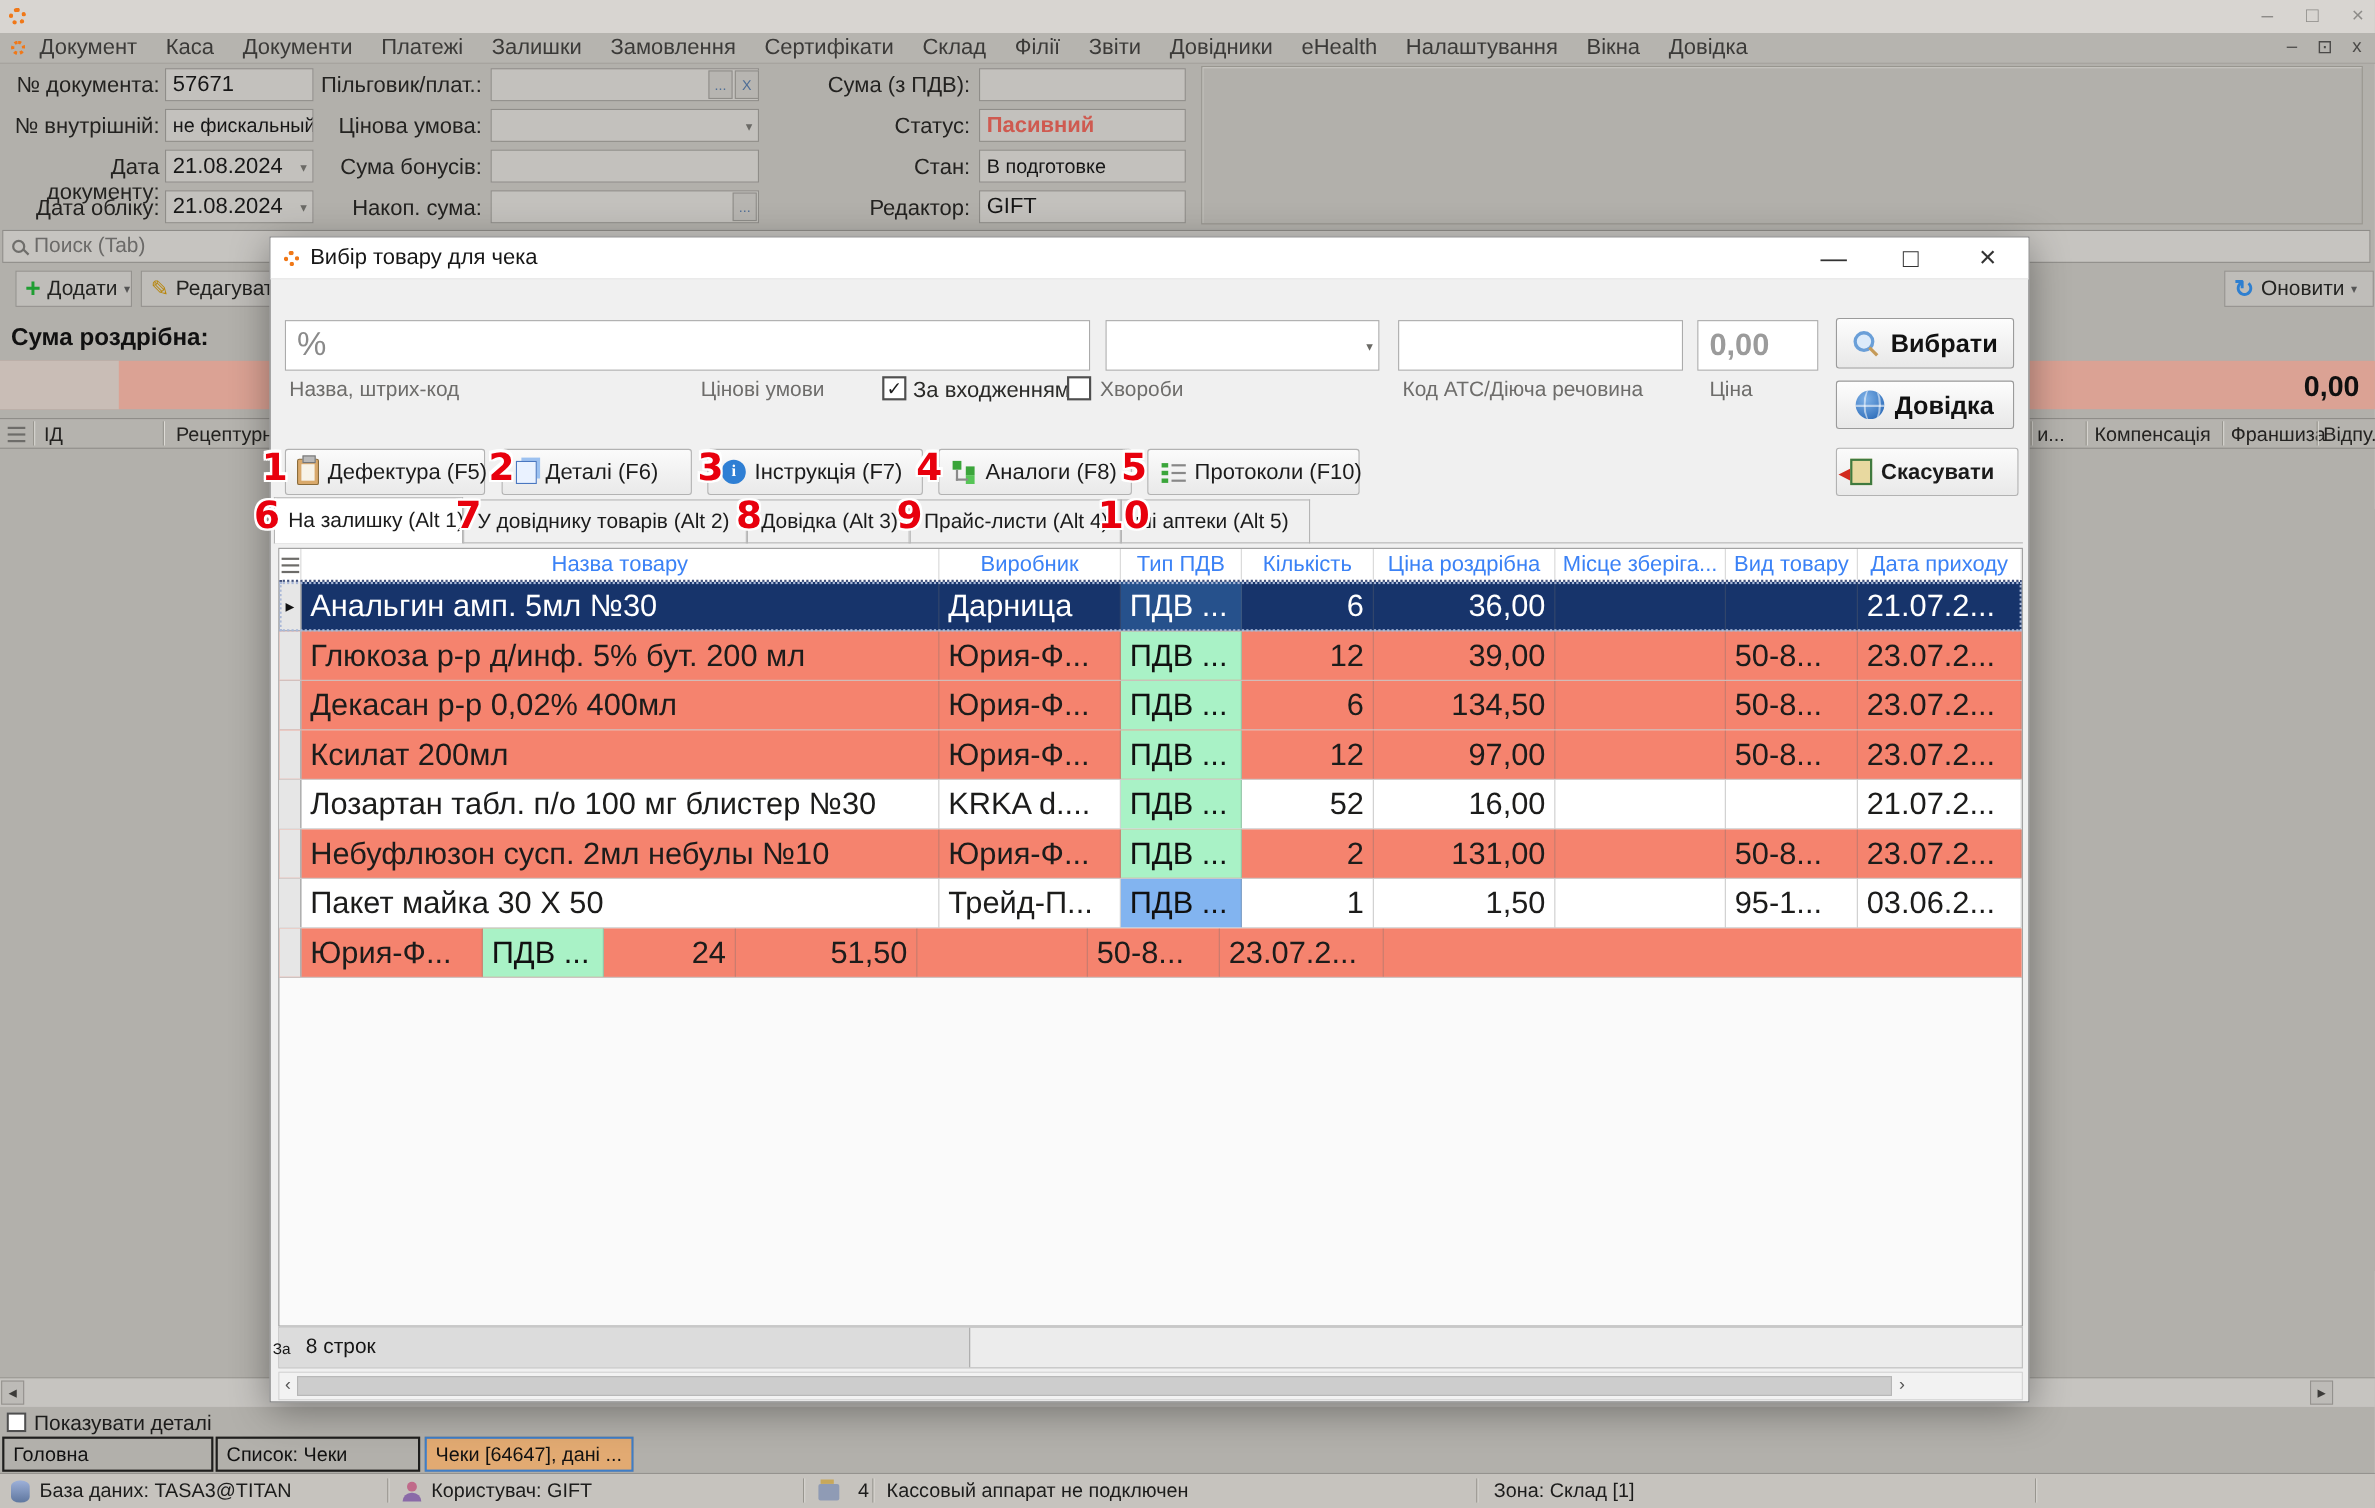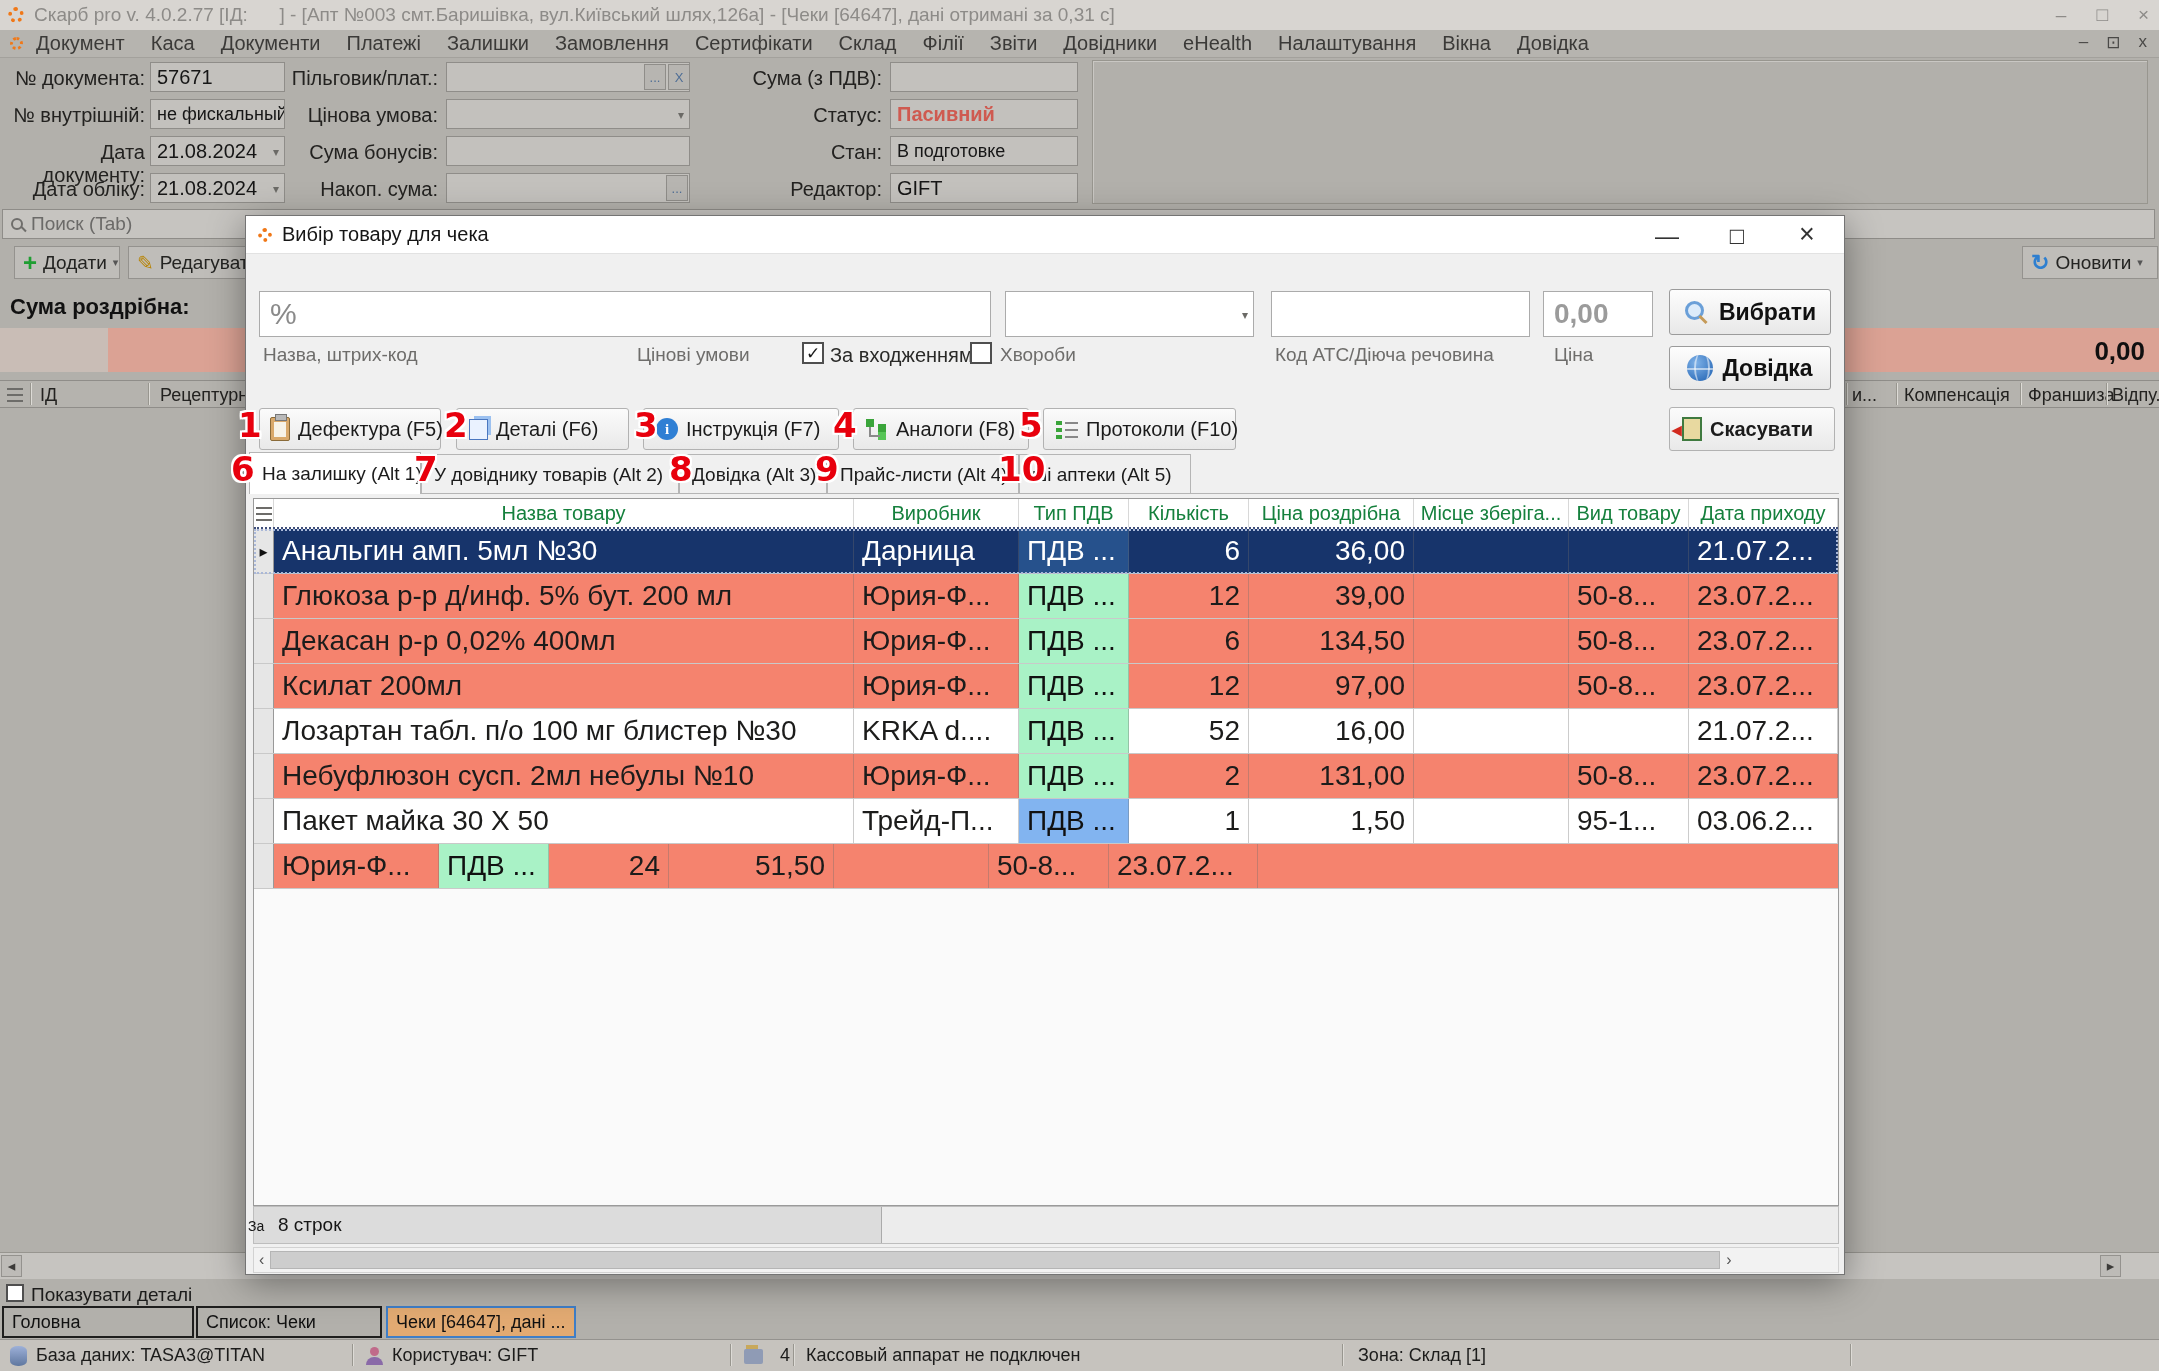--- a/index.html
+++ b/index.html
@@ -78,21 +78,21 @@
   .dtab { position:absolute; height:40px; display:flex; align-items:center; padding:0 12px;
           background:#f0f0f0; border:1px solid #b5b5b5; border-bottom:none; font-size:19px;
           color:#1b1b1b; white-space:nowrap; }
   .dtab.active { background:#fff; z-index:2; height:42px; }
   .tabline { position:absolute; border-bottom:1px solid #b5b5b5; }
 
   
   .tbl { position:absolute; left:7px; top:282px; width:1586px; height:708px; background:#fafafa;
          border:1px solid #9a9a9a; overflow:hidden; }
   .thead { display:flex; height:30px; background:#fff; border-bottom:2px dotted #3f4e7a;
-           font-size:20px; color:#15803d; }
+           font-size:20px; color:#3b82f6; }
   .th { display:flex; align-items:center; justify-content:center; border-right:1px solid #d8d8d8;
         position:relative; white-space:nowrap; overflow:hidden; }
   .trow { display:flex; height:45px; font-size:28px; background:#fff; border-bottom:1px solid #c9c9c9; }
   .td { display:flex; align-items:center; padding:0 8px; white-space:nowrap; overflow:hidden;
         border-right:1px solid rgba(110,110,110,.35); }
   .td.ind { justify-content:center; background:#e6e6e6; border-right:1px solid #999;
             font-size:16px; color:#111; padding:0; }
   .td.qty,.td.price { justify-content:flex-end; }
   .w-ind{width:20px;flex:none}.w-name{width:580px;flex:none}.w-mfr{width:165px;flex:none}
   .w-vat{width:110px;flex:none}.w-qty{width:120px;flex:none}.w-price{width:165px;flex:none}
@@ -178,21 +178,20 @@
           font-family:"DejaVu Sans", sans-serif; line-height:34px;
           text-shadow:2px 0 0 #fff,-2px 0 0 #fff,0 2px 0 #fff,0 -2px 0 #fff,
                       2px 2px 0 #fff,-2px -2px 0 #fff,2px -2px 0 #fff,-2px 2px 0 #fff; }
   .frag { position:absolute; z-index:15; font-size:14px; color:#161616; }
 </style>
 </head>
 <body>
 
 <div class="abs titlebar">
   <span class="logo"></span>
-  <span class="title-text">Скарб pro v. 4.0.2.77 [ІД:      ] - [Апт №003 смт.Баришівка, вул.Київський шлях,126а] - [Чеки [64647], дані отримані за 0,31 с]</span>
 </div>
 <div class="abs winctrl" style="right:10px; top:0; height:30px;">
   <span>–</span>
   <span>□</span>
   <span>×</span>
 </div>
 
 <div class="abs menubar">
   <span class="logo" style="width:13px;height:13px;border-width:3px;"></span>
   <span style="display:flex;">

